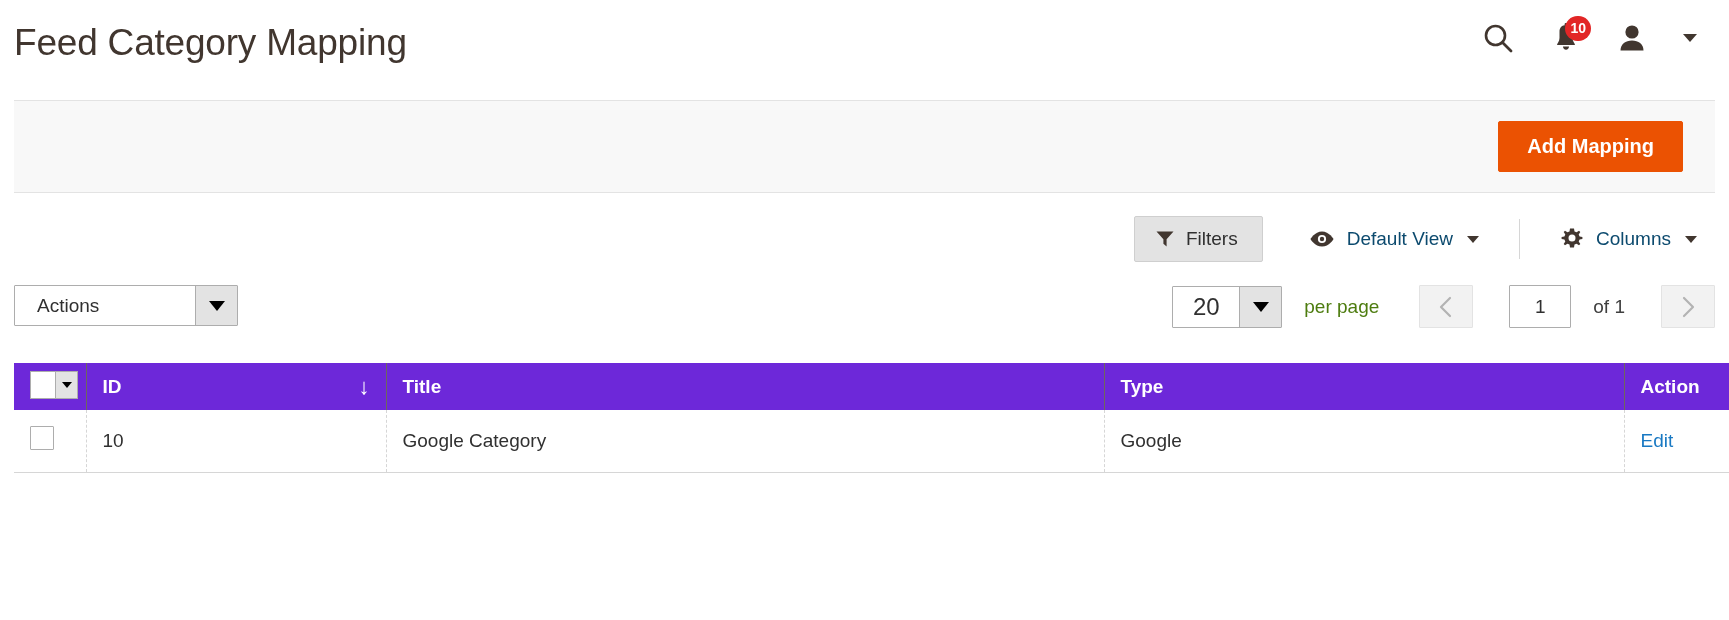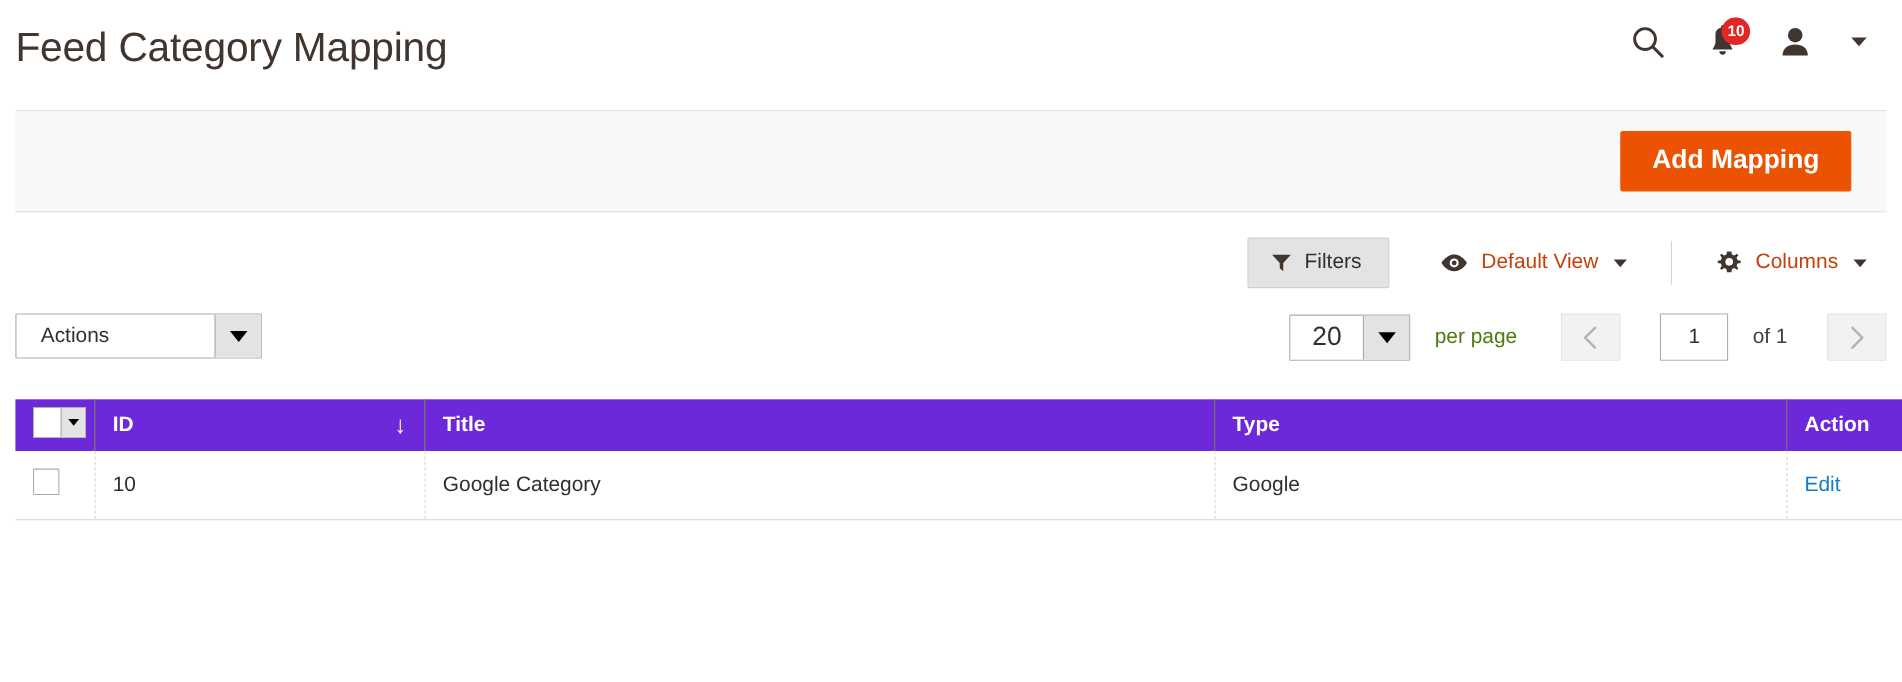--- a/index.html
+++ b/index.html
@@ -85,21 +85,21 @@
     display: flex;
     align-items: center;
     justify-content: flex-end;
     padding-right: 32px;
   }
   .btn-primary {
     background: #eb5202;
     color: #ffffff;
     border: 1px solid #eb5202;
     border-radius: 2px;
-    font-size: 24px;
+    font-size: 20px;
     font-weight: 700;
     padding: 14px 28px 15px 28px;
     line-height: 1;
     cursor: pointer;
     font-family: "Liberation Sans", sans-serif;
   }
 
   
   .grid-toolbar {
     margin: 0 14px;
@@ -119,21 +119,21 @@
     padding: 11px 24px 11px 20px;
     color: #303030;
     font-size: 19px;
     cursor: pointer;
   }
   .view-control, .columns-control {
     display: flex;
     align-items: center;
     gap: 12px;
     padding: 10px 18px;
-    color: #c2410c;
+    color: #0c4a6e;
     font-size: 19px;
     cursor: pointer;
   }
   .view-control { margin-left: 28px; }
   .toolbar-divider {
     width: 1px;
     height: 40px;
     background: #d6d6d6;
     margin: 0 22px;
   }

